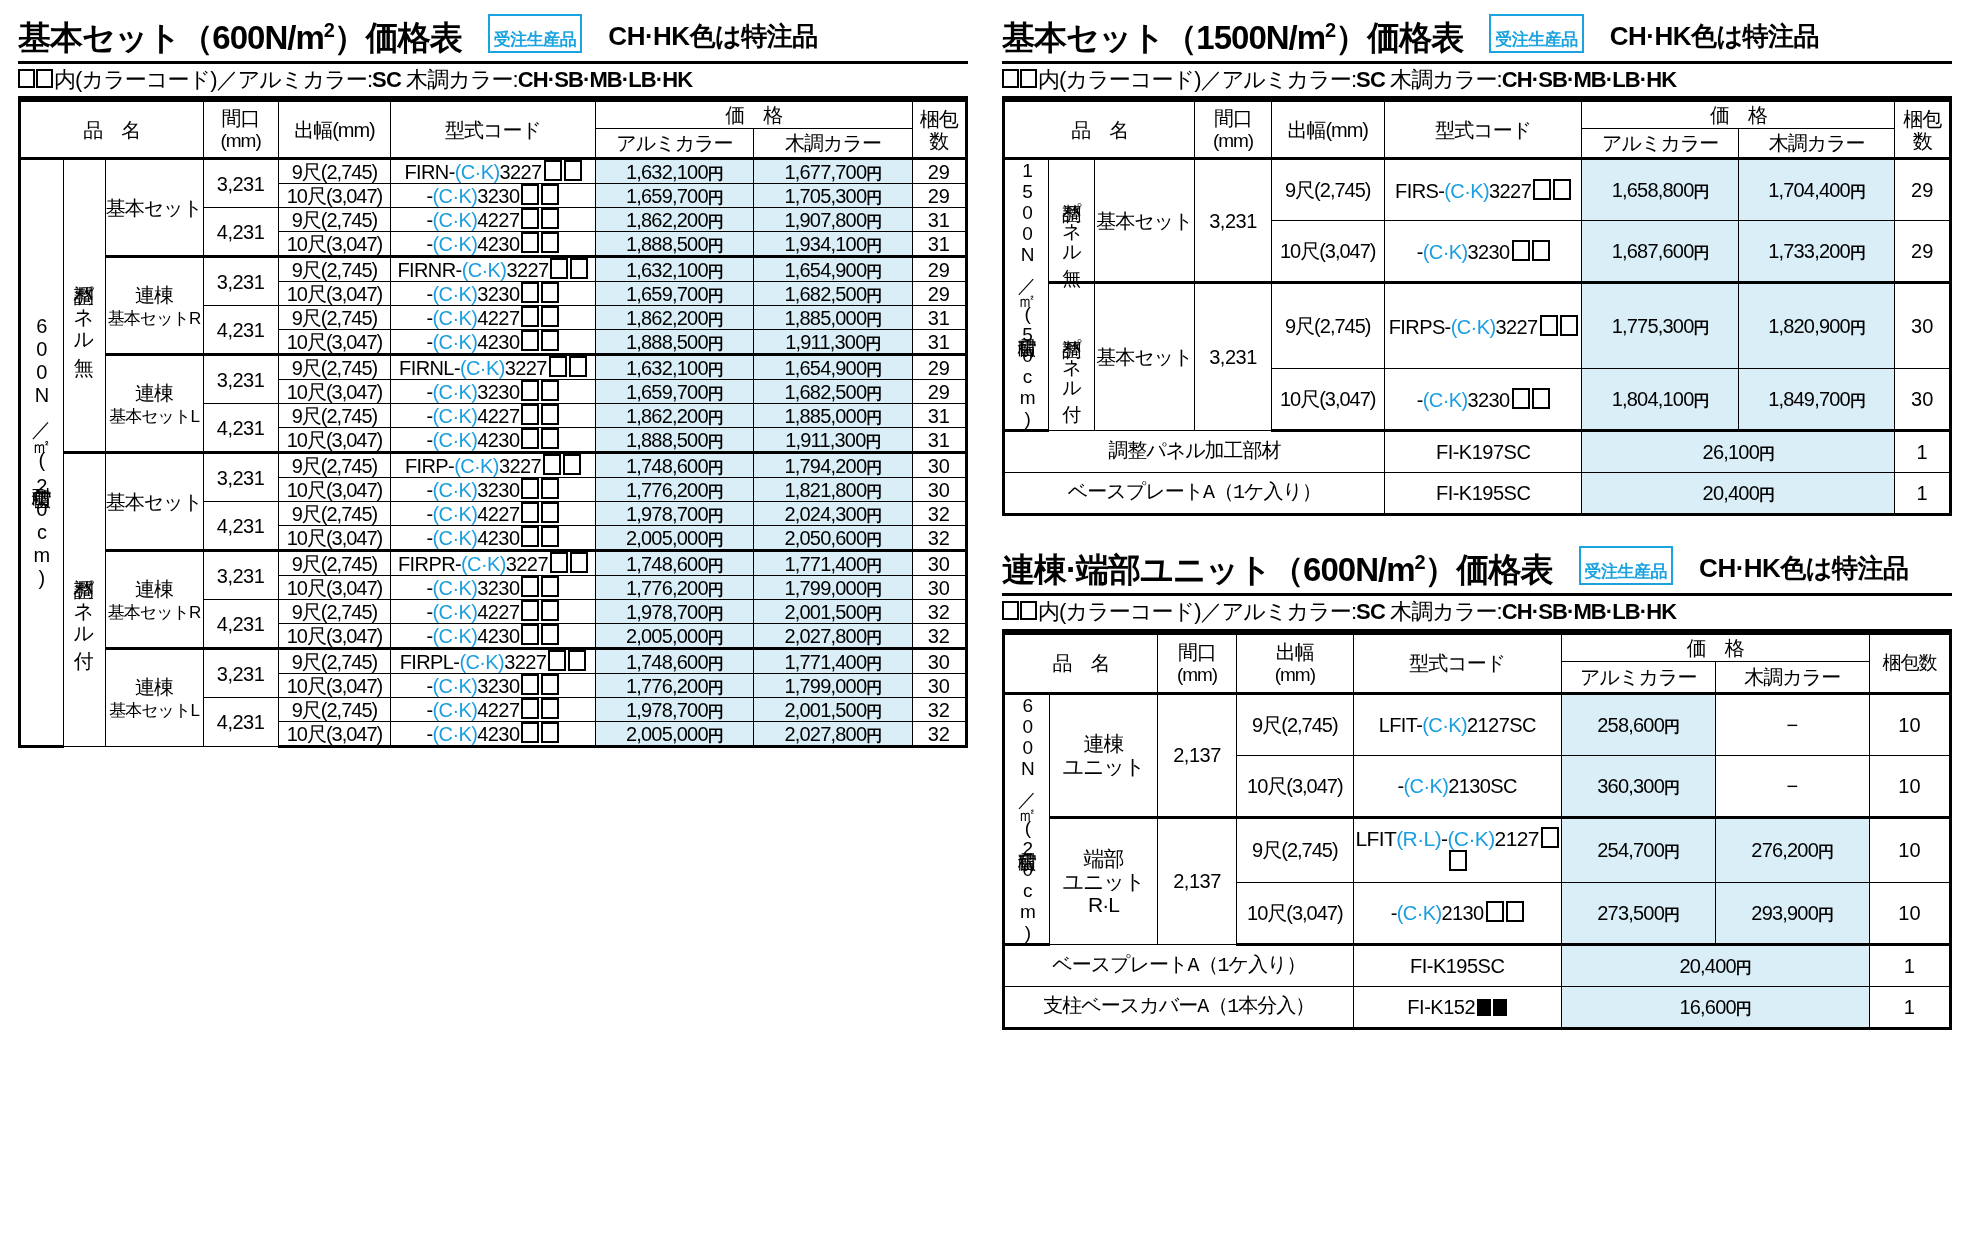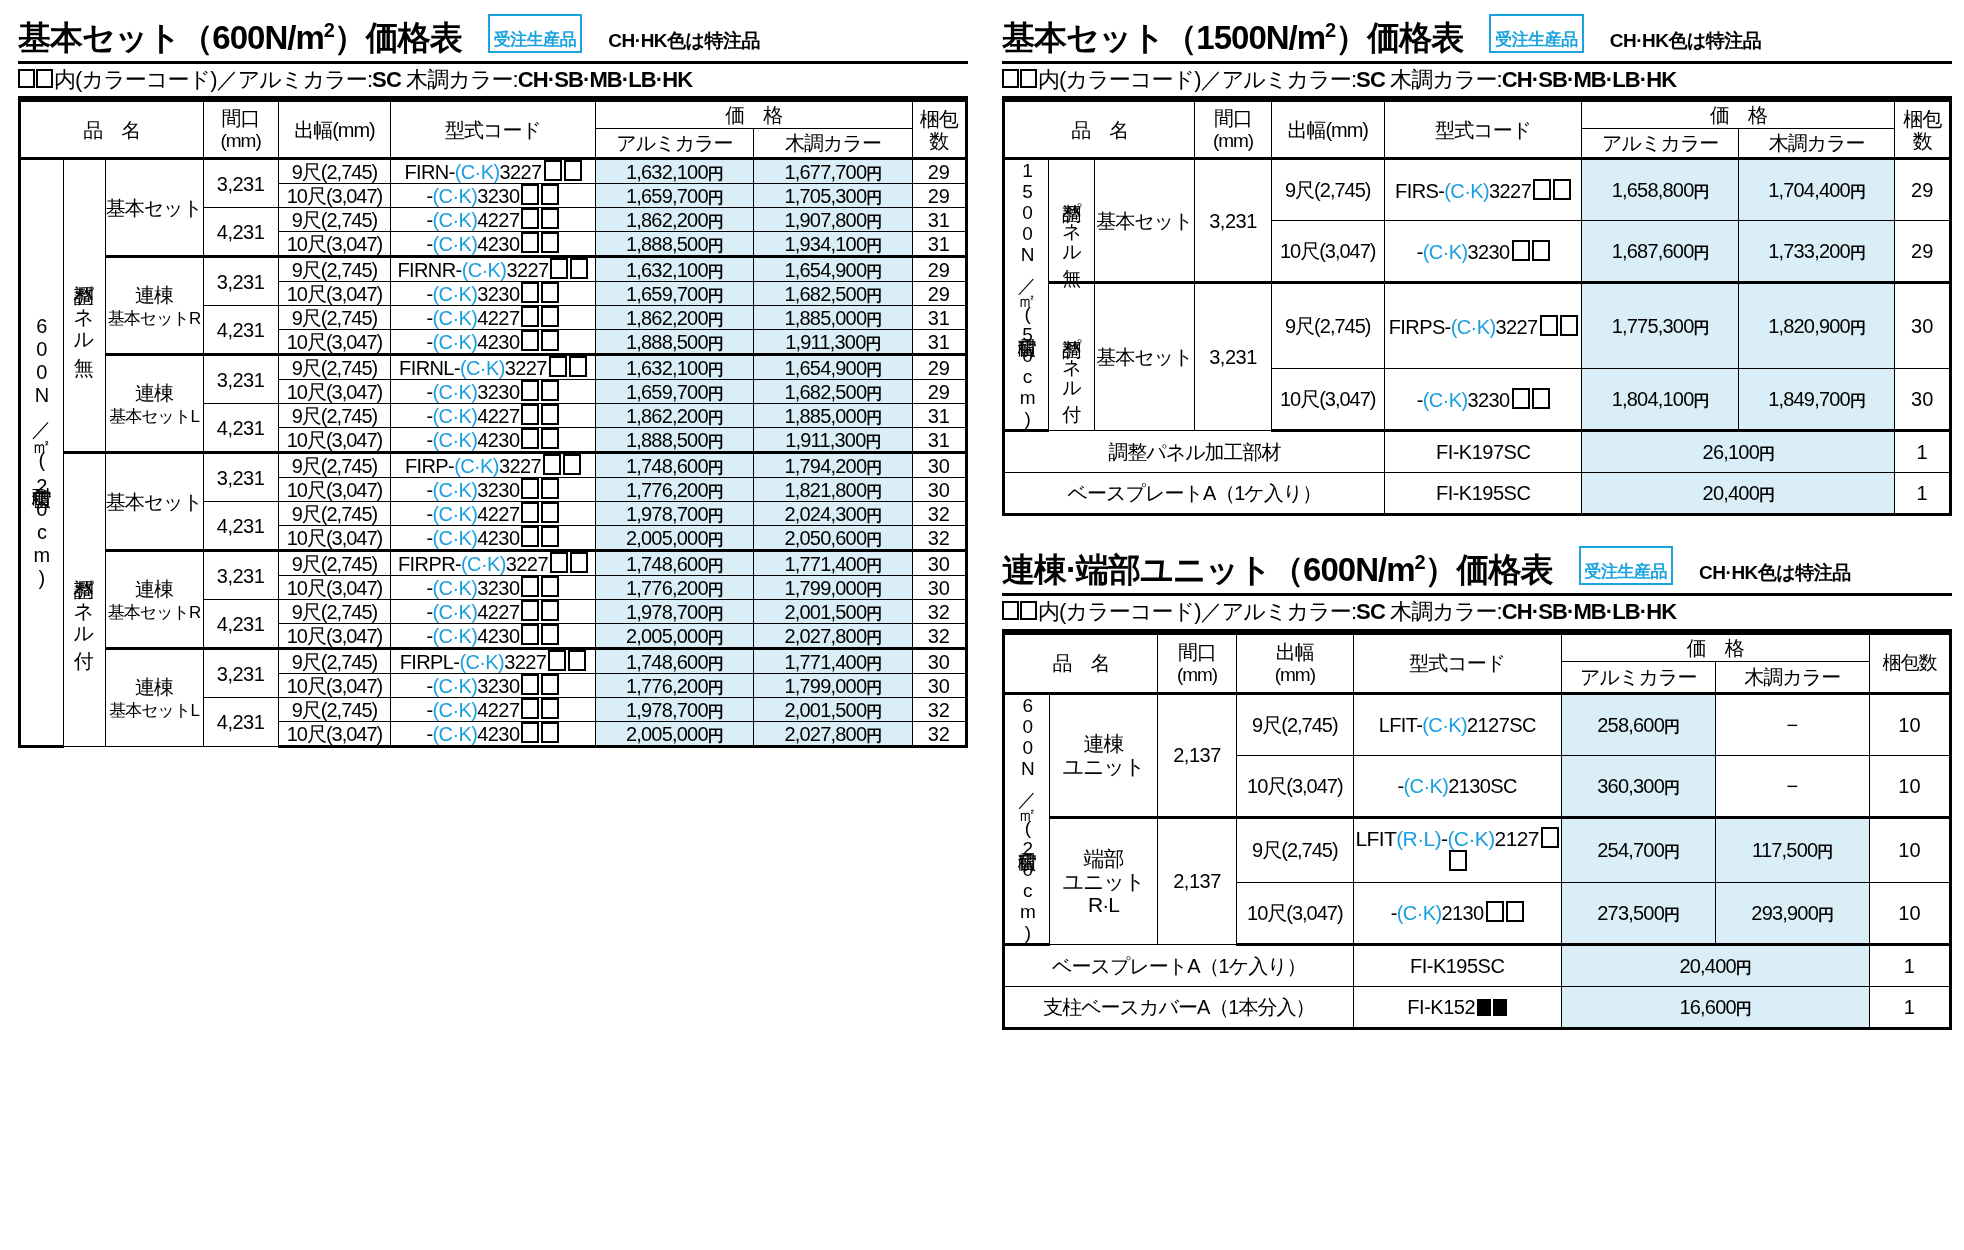--- a/index.html
+++ b/index.html
@@ -45,21 +45,21 @@
     border: 2px solid #1ba3e0;
     color: #1ba3e0;
     font-size: 17px;
     font-weight: bold;
     padding: 15px 4px 2px 4px;
     line-height: 1.05;
     letter-spacing: -0.5px;
     margin-bottom: 4px;
   }
   .note-special {
-    font-size: 19px;
+    font-size: 26px;
     font-weight: bold;
     letter-spacing: -0.5px;
     margin-bottom: 3px;
   }
 
   .colorcode-block {
     border-top: 3px solid #000;
     border-bottom: 3px solid #000;
     padding: 2px 0 3px 0;
     margin-bottom: 0;
@@ -159,20 +159,21 @@
     letter-spacing: 0px;
     font-size: 19px;
     margin: 0 auto;
     white-space: nowrap;
   }
   .accessory-name {
     text-align: left;
     padding-left: 10px;
     font-size: 23px;
     letter-spacing: -1px;
+    font-family: Liberation Mono, monospace;
   }
   .acc-code {
     font-weight: bold;
     font-size: 23px;
     text-align: center;
     letter-spacing: -0.5px;
   }
   .acc-code .box-f::after {
     content: "";
     display: inline-block;
@@ -582,21 +583,21 @@
         <td class="price-cell"><span>360,300</span><span class="yen">円</span></td>
         <td class="dash">−</td>
         <td class="thk-r pkg">10</td>
       </tr>
       <tr>
         <td rowspan="2" class="thk-t name-cell" style="font-size:21px">端部<br>ユニット<br>R·L</td>
         <td rowspan="2" class="thk-t maguchi">2,137</td>
         <td class="thk-t dewidth" style="height:62px">9尺(2,745)</td>
         <td class="thk-t code-cell" style="font-size:21px">LFIT<span class="ck">(R·L)</span>-<span class="ck">(C·K)</span>2127<span class="box"></span><span class="box2"></span></td>
         <td class="thk-t price-cell"><span>254,700</span><span class="yen">円</span></td>
-        <td class="thk-t price-cell"><span>117,500</span><span class="yen">円</span></td>
+        <td class="thk-t price-cell"><span>276,200</span><span class="yen">円</span></td>
         <td class="thk-t thk-r pkg">10</td>
       </tr>
       <tr>
         <td class="thk-b dewidth" style="height:62px">10尺(3,047)</td>
         <td class="thk-b code-cell">-<span class="ck">(C·K)</span>2130<span class="box"></span><span class="box2"></span></td>
         <td class="thk-b price-cell"><span>273,500</span><span class="yen">円</span></td>
         <td class="thk-b price-cell"><span>293,900</span><span class="yen">円</span></td>
         <td class="thk-b thk-r pkg">10</td>
       </tr>
 

